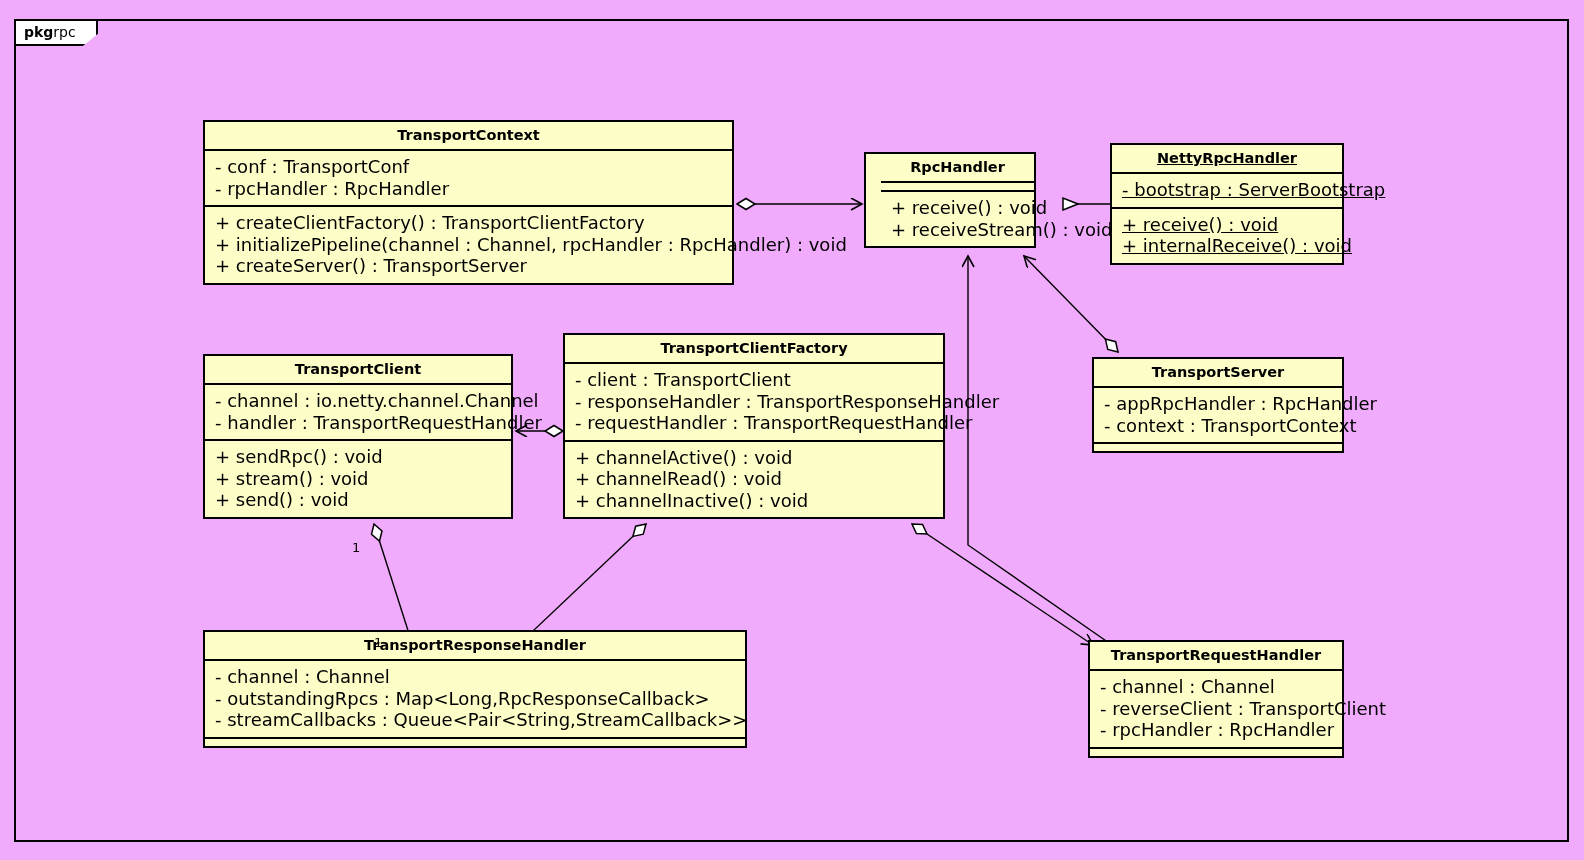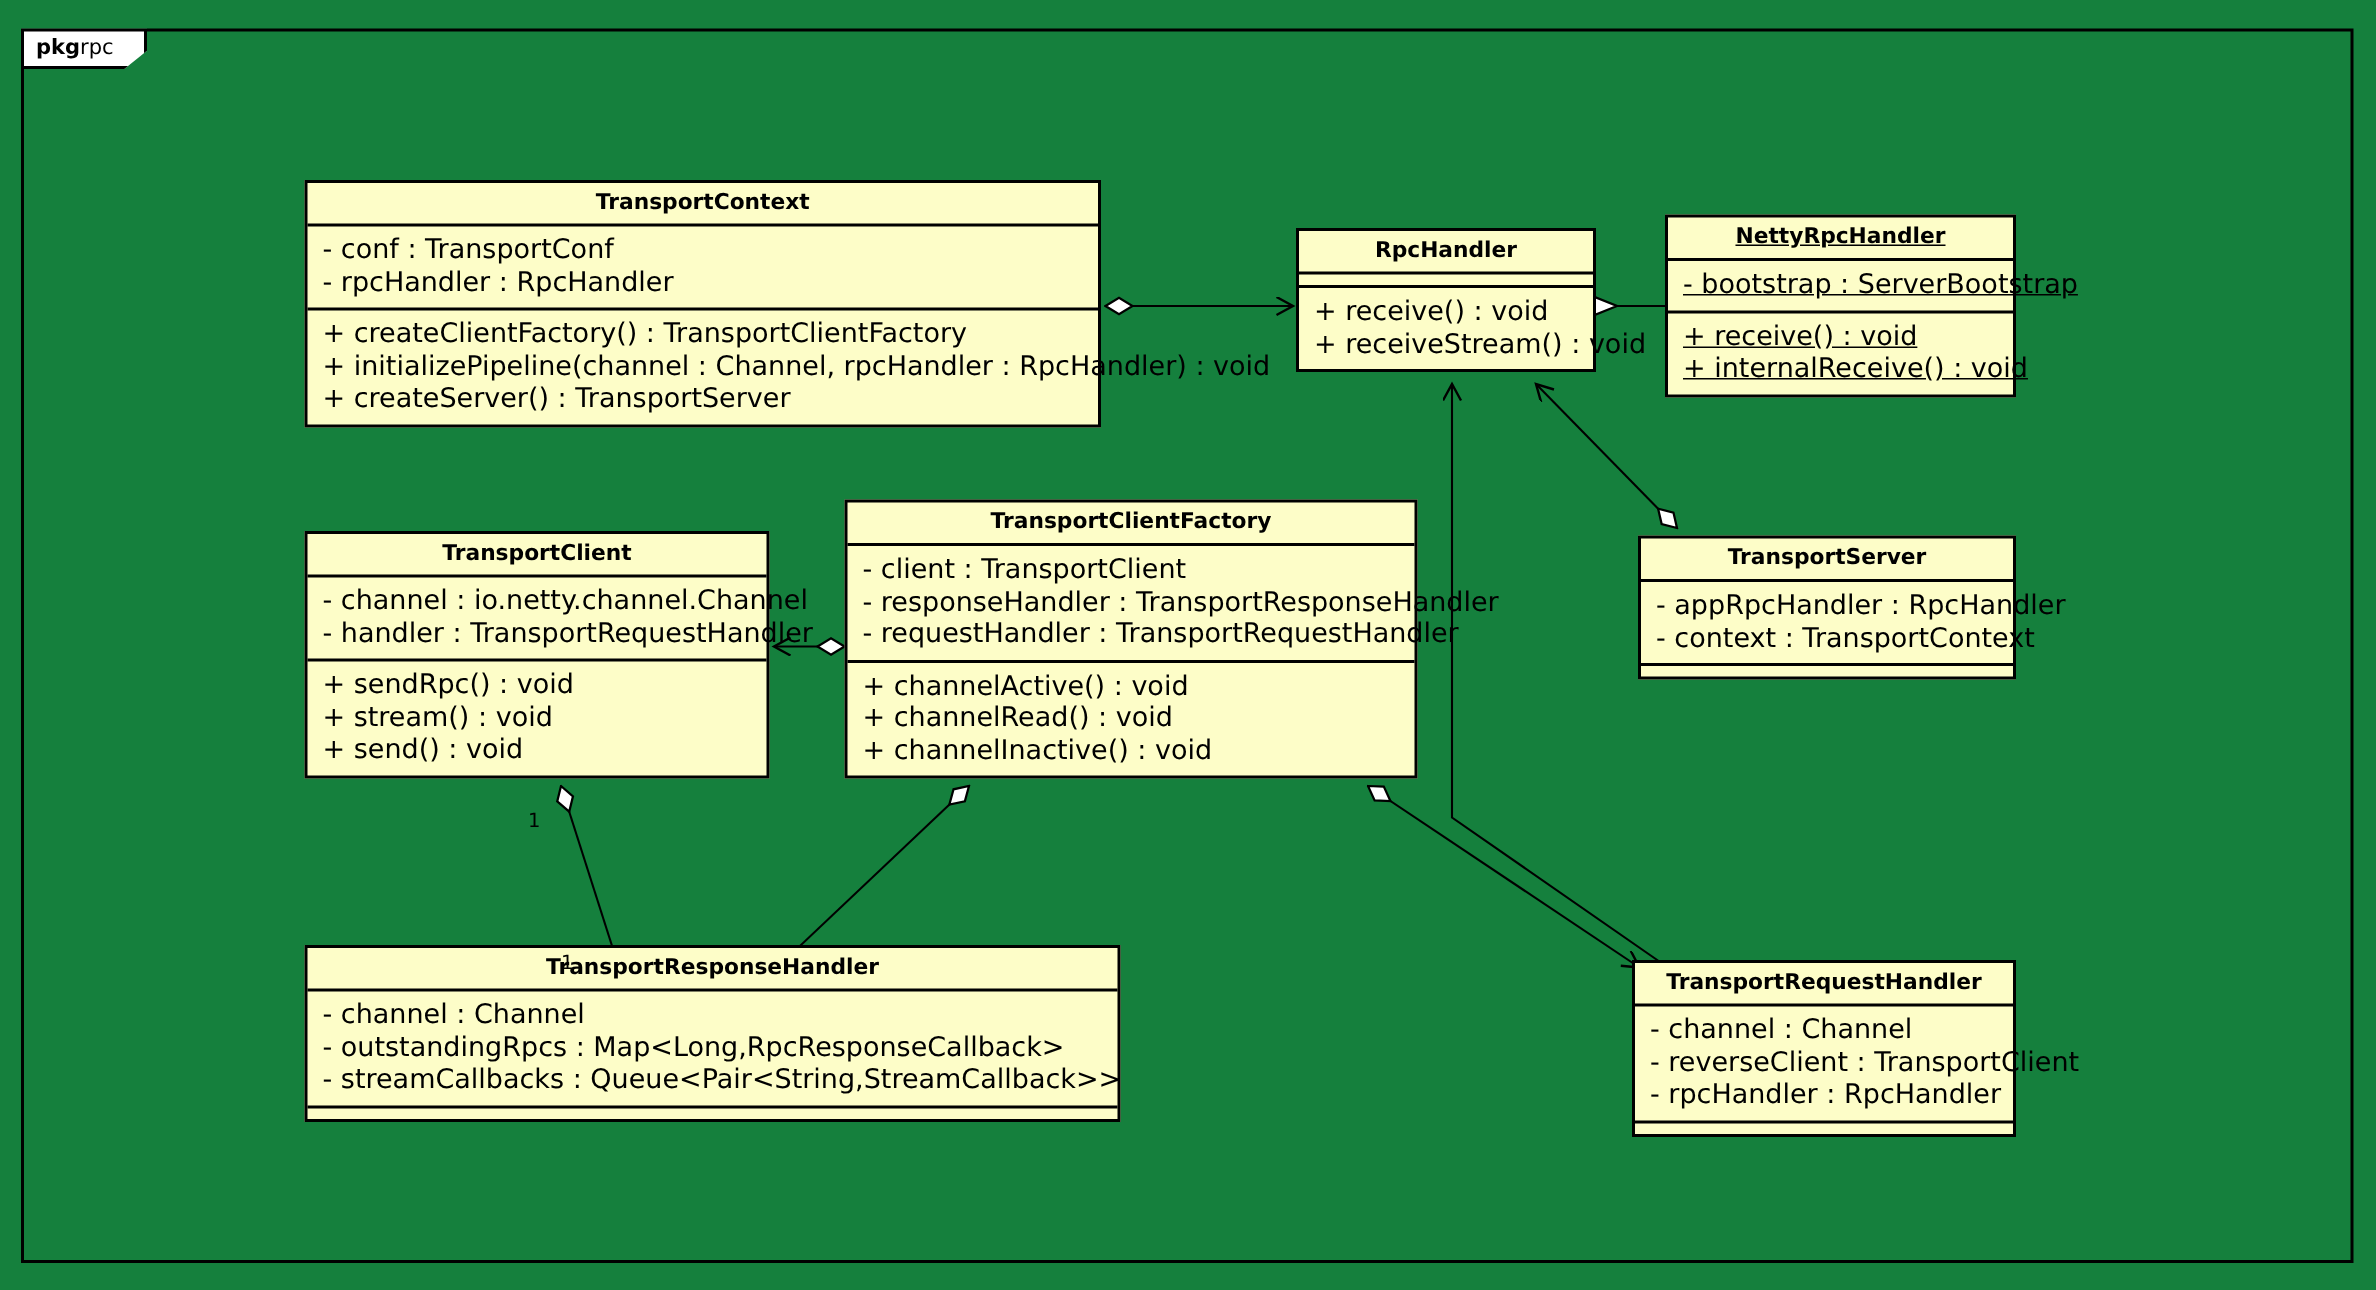--- a/index.html
+++ b/index.html
@@ -7,21 +7,21 @@
     padding: 0;
     background: #ffffff;
   }
   body {
     font-family: "DejaVu Sans", sans-serif;
   }
   #canvas {
     position: relative;
     width: 1584px;
     height: 860px;
-    background: #15803d;
+    background: #f0abfc;
     overflow: hidden;
   }
   
   #package-frame {
     position: absolute;
     left: 14px;
     top: 19px;
     width: 1555px;
     height: 823px;
     border: 2px solid #000000;
@@ -175,21 +175,21 @@
       <div class="uml-row">- rpcHandler : RpcHandler</div>
     </div>
     <div class="uml-sep"></div>
     <div class="uml-compartment">
       <div class="uml-row">+ createClientFactory() : TransportClientFactory</div>
       <div class="uml-row">+ initializePipeline(channel : Channel, rpcHandler : RpcHandler) : void</div>
       <div class="uml-row">+ createServer() : TransportServer</div>
     </div>
   </div>
 
-  <div class="uml-class" style="left:864px; top:152px; width:200px;">
+  <div class="uml-class" style="left:864px; top:152px; width:172px;padding-left:15px;">
     <div class="uml-title">RpcHandler</div>
     <div class="uml-sep"></div>
     <div class="uml-compartment empty"></div>
     <div class="uml-sep"></div>
     <div class="uml-compartment">
       <div class="uml-row">+ receive() : void</div>
       <div class="uml-row">+ receiveStream() : void</div>
     </div>
   </div>
 

